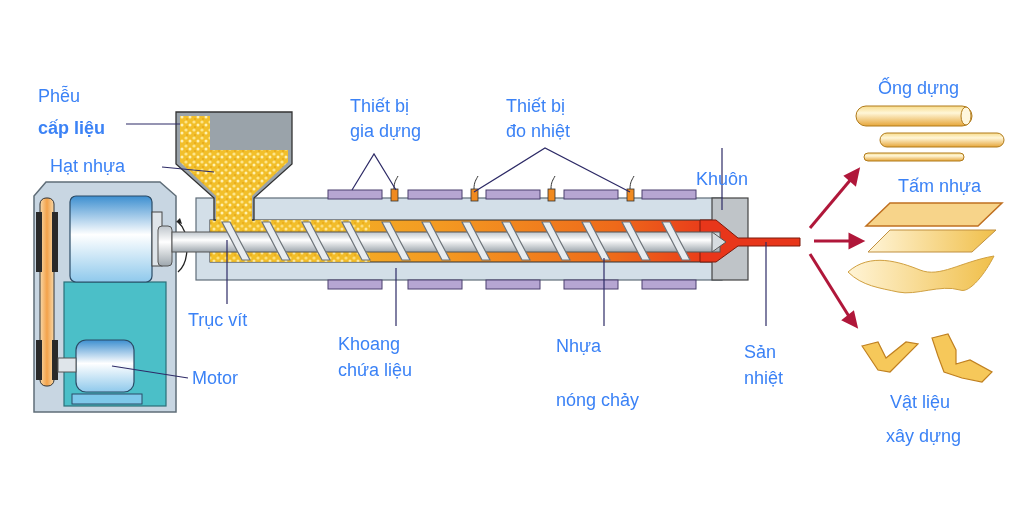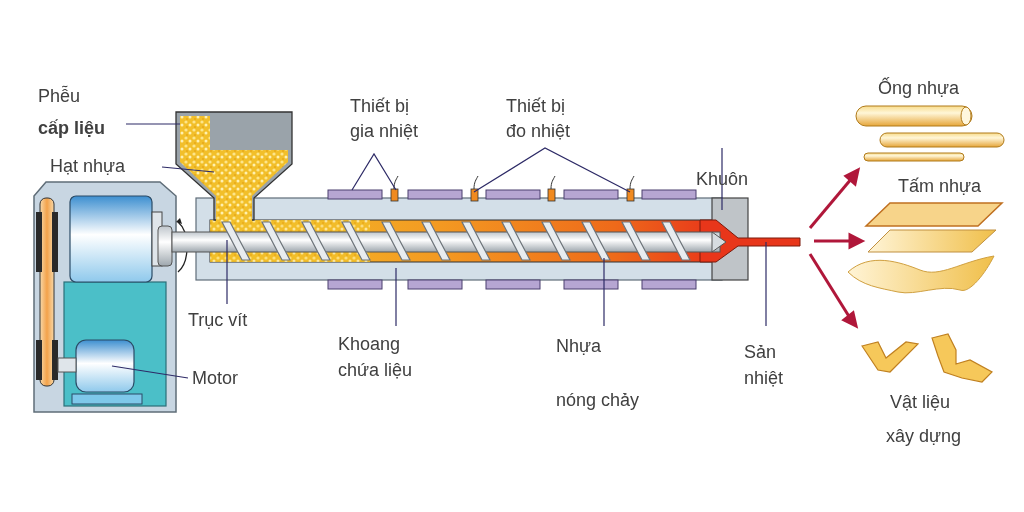--- a/index.html
+++ b/index.html
@@ -1,18 +1,18 @@
 <!DOCTYPE html>
 <html><head>
 <meta charset="utf-8">
 <style>
   html, body { margin:0; padding:0; background:#ffffff; }
   body { width:1024px; height:512px; overflow:hidden; position:relative; font-family:"Liberation Sans", sans-serif; }
   #stage { position:absolute; left:0; top:0; width:1024px; height:512px; }
-  .lbl { position:absolute; color:#404040; font-size:18px; line-height:24px; font-family:"Liberation Sans", sans-serif; white-space:nowrap; }
+  .lbl { position:absolute; color:#3b82f6; font-size:18px; line-height:24px; font-family:"Liberation Sans", sans-serif; white-space:nowrap; }
 </style>
 </head>
 <body>
 
 <div id="stage">
 <svg width="1024" height="512" viewBox="0 0 1024 512" xmlns="http://www.w3.org/2000/svg">
   <defs>
     <linearGradient id="gMotor" x1="0" y1="0" x2="0" y2="1">
       <stop offset="0" stop-color="#3d8fd0"></stop>
       <stop offset="0.45" stop-color="#ffffff"></stop>
@@ -173,27 +173,27 @@
   </g>
 </svg>
 
   
   <div class="lbl" style="left:38px;top:84px;">Phễu</div>
   <div class="lbl" style="left:38px;top:116px;font-weight:bold;">cấp liệu</div>
   <div class="lbl" style="left:50px;top:154px;">Hạt nhựa</div>
   <div class="lbl" style="left:188px;top:308px;">Trục vít</div>
   <div class="lbl" style="left:192px;top:366px;">Motor</div>
   <div class="lbl" style="left:350px;top:94px;">Thiết bị</div>
-  <div class="lbl" style="left:350px;top:119px;">gia nhiệt</div>
+  <div class="lbl" style="left:350px;top:119px;">gia dựng</div>
   <div class="lbl" style="left:506px;top:94px;">Thiết bị</div>
   <div class="lbl" style="left:506px;top:119px;">đo nhiệt</div>
   <div class="lbl" style="left:338px;top:332px;">Khoang</div>
   <div class="lbl" style="left:338px;top:358px;">chứa liệu</div>
   <div class="lbl" style="left:556px;top:334px;">Nhựa</div>
   <div class="lbl" style="left:556px;top:360px;margin-top:28px;">nóng chảy</div>
   <div class="lbl" style="left:696px;top:120px;margin-top:47px;">Khuôn</div>
   <div class="lbl" style="left:744px;top:340px;">Sản</div>
   <div class="lbl" style="left:744px;top:366px;">nhiệt</div>
-  <div class="lbl" style="left:878px;top:76px;">Ống nhựa</div>
+  <div class="lbl" style="left:878px;top:76px;">Ống dựng</div>
   <div class="lbl" style="left:898px;top:174px;">Tấm nhựa</div>
   <div class="lbl" style="left:890px;top:390px;">Vật liệu</div>
   <div class="lbl" style="left:886px;top:416px;margin-top:8px;">xây dựng</div>
 </div>
 
 </body></html>

